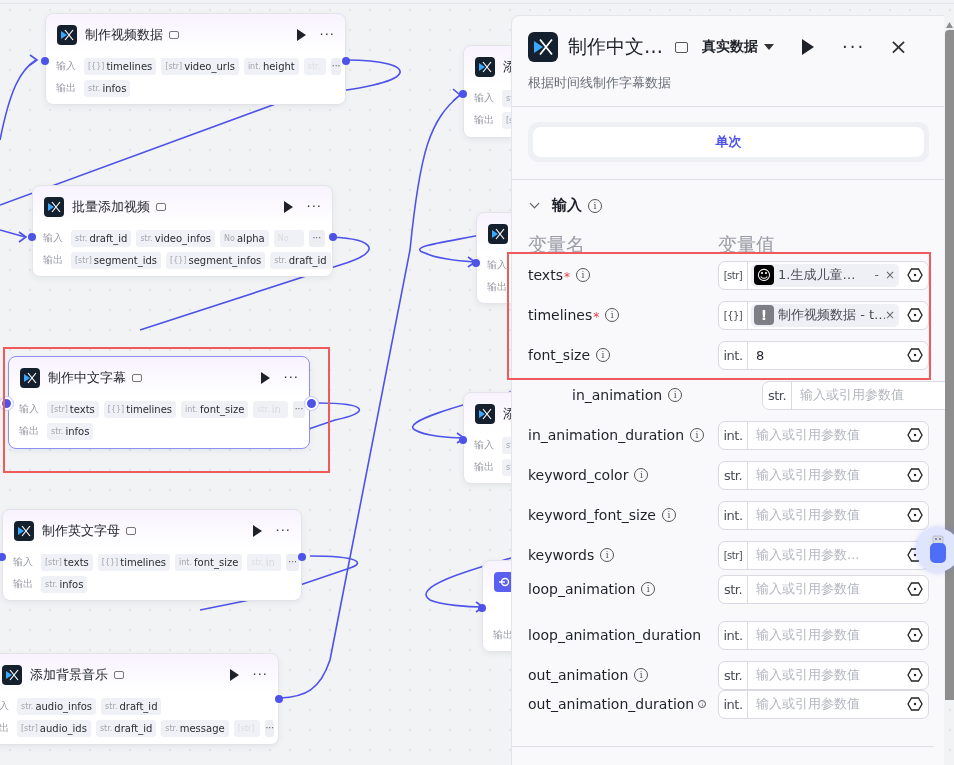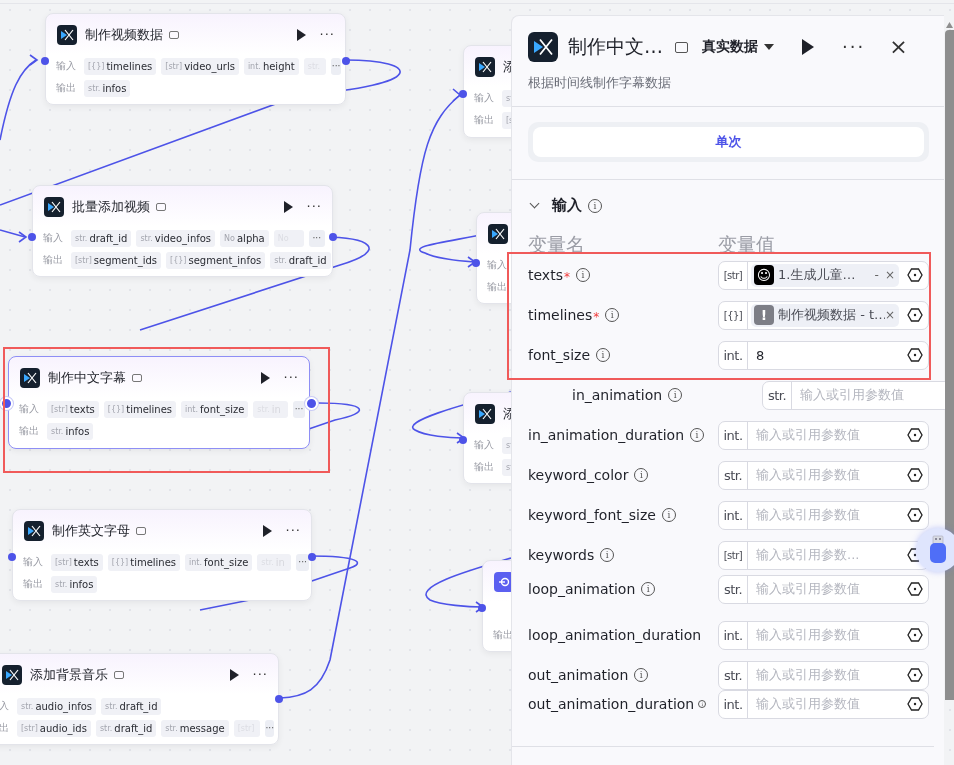--- a/index.html
+++ b/index.html
@@ -259,21 +259,21 @@
       <span class="chip">
           <span class="t">str.</span>
           <span>infos</span>
         </span>
     </div>
     <span class="port big" style="left:-9px; top:40px;"></span>
     <span class="port big" style="right:-9px; top:40px;"></span>
   </div>
   <div class="highlight-box" style="left:3px; top:347px; width:327px; height:126px;"></div>
 
-  <div class="node" style="left:12px; top:509px; width:300px; height:92px;">
+  <div class="node" style="left:2px; top:509px; width:300px; height:92px;">
     <div class="node-head">
       <div class="node-logo">
           <svg viewBox="0 0 16 16">
             <path d="M2 4 L8 8 L2 12Z" fill="#3aa8ff"></path>
             <path d="M6 3 L14 13 M14 3 L6 13" stroke="#fff" stroke-width="1.2"></path>
           </svg>
         </div>
       <span class="node-title">制作英文字母</span>
       <span class="node-mark"></span>
       <span class="node-spacer"></span>

